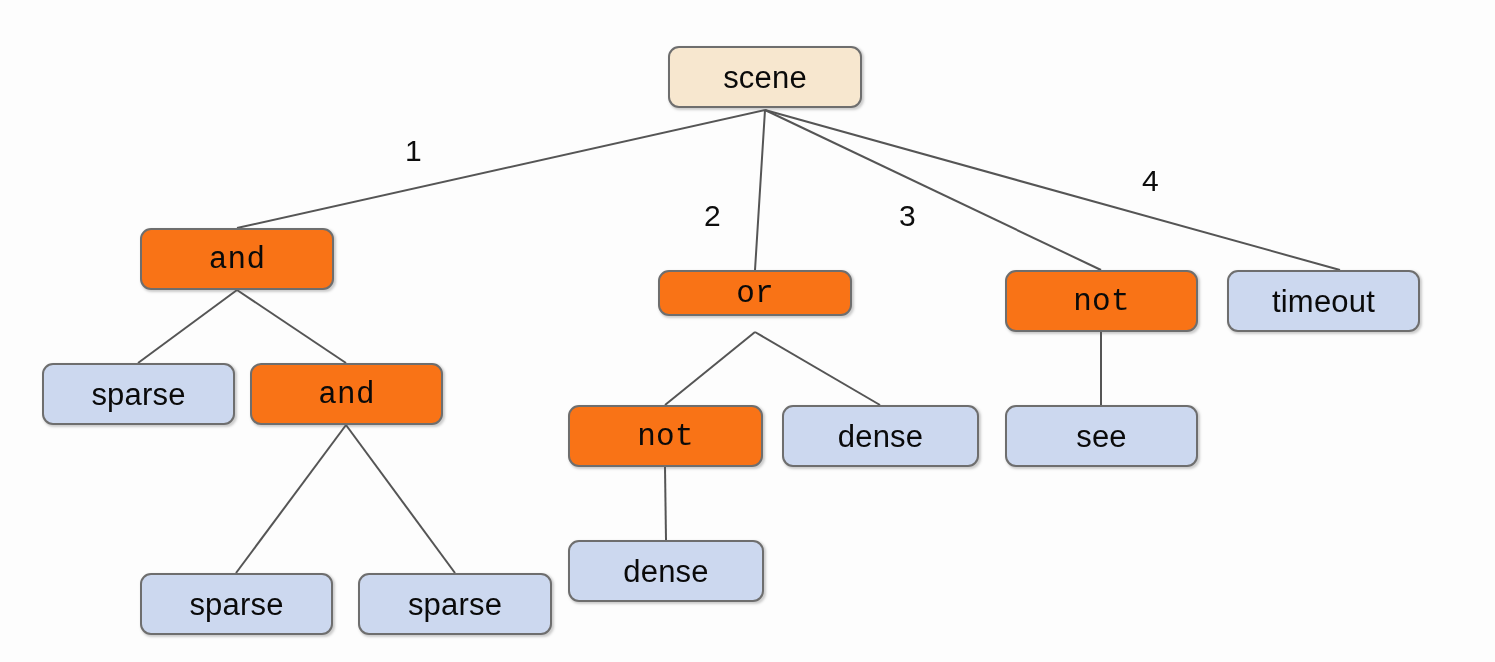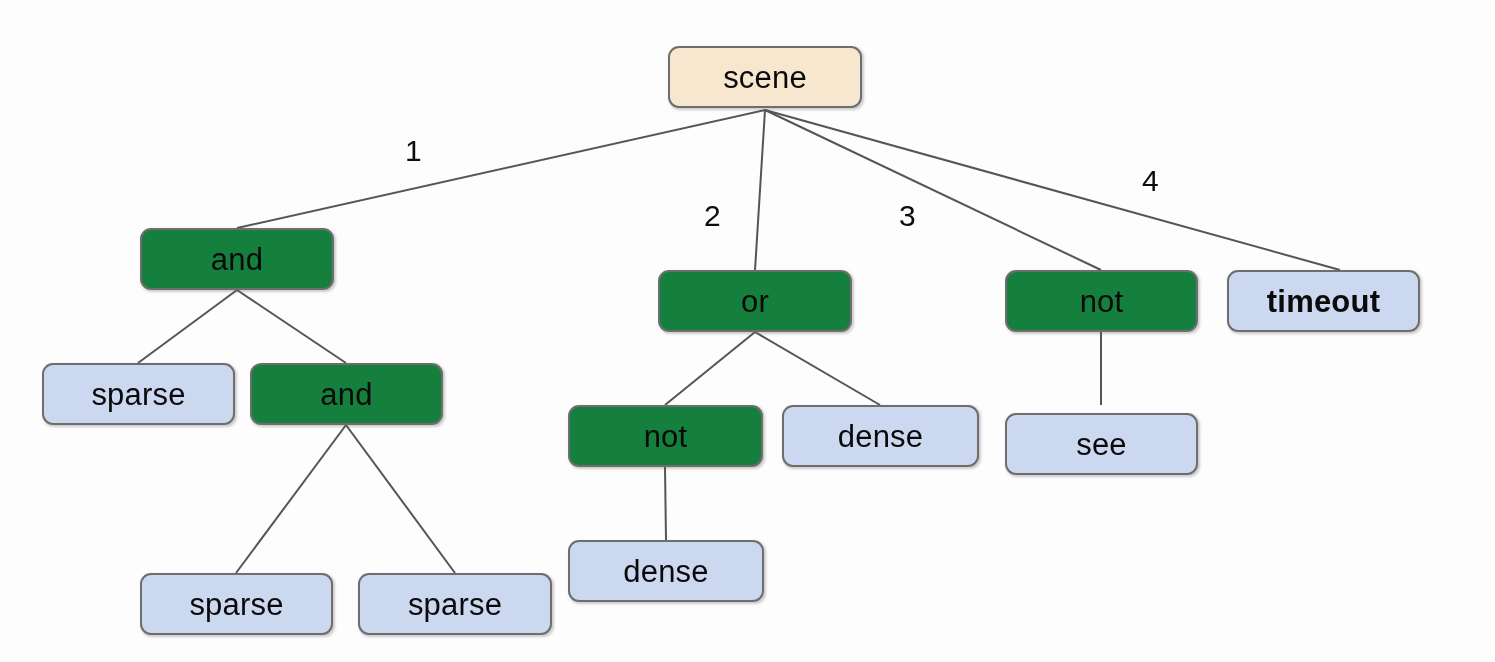--- a/index.html
+++ b/index.html
@@ -38,21 +38,22 @@
     line-height: 1;
     color: #0a0a0a;
     letter-spacing: 0.2px;
     box-shadow: 1.5px 1.5px 2.5px rgba(90,90,90,0.30);
     white-space: nowrap;
   }
   .node.root {
     background: #f7e7cf;
   }
   .node.op {
-    background: #15803d;
+    background: #f97316;
+    font-family: Liberation Mono, monospace;
   }
   .node.leaf {
     background: #ccd8ef;
   }
   .edge-label {
     position: absolute;
     font-size: 30px;
     line-height: 1;
     color: #0d0d0d;
     white-space: nowrap;
@@ -76,28 +77,28 @@
         <line x1="755" y1="332" x2="665" y2="405" stroke="#555555"></line>
         <line x1="755" y1="332" x2="880" y2="405" stroke="#555555"></line>
         <line x1="665" y1="467" x2="666" y2="540" stroke="#555555"></line>
         <line x1="1101" y1="332" x2="1101" y2="405" stroke="#555555"></line>
       </g>
   </svg>
 
   <div id="nodes-group">
       <div class="node root" style="left: 668px; top: 46px; width: 194px; height: 62px;">scene</div>
       <div class="node op" style="left: 140px; top: 228px; width: 194px; height: 62px;">and</div>
-      <div class="node op" style="left: 658px; top: 270px; width: 194px; height: 62px;">or</div>
+      <div class="node op" style="left: 658px; top: 270px; width: 194px; height: 46px;">or</div>
       <div class="node op" style="left: 1005px; top: 270px; width: 193px; height: 62px;">not</div>
-      <div class="node leaf" style="left: 1227px; top: 270px; width: 193px; height: 62px; font-weight: bold;">timeout</div>
+      <div class="node leaf" style="left: 1227px; top: 270px; width: 193px; height: 62px;">timeout</div>
       <div class="node leaf" style="left: 42px; top: 363px; width: 193px; height: 62px;">sparse</div>
       <div class="node op" style="left: 250px; top: 363px; width: 193px; height: 62px;">and</div>
       <div class="node op" style="left: 568px; top: 405px; width: 195px; height: 62px;">not</div>
       <div class="node leaf" style="left: 782px; top: 405px; width: 197px; height: 62px;">dense</div>
-      <div class="node leaf" style="left: 1005px; top: 405px; width: 193px; height: 62px; margin-top: 8px;">see</div>
+      <div class="node leaf" style="left: 1005px; top: 405px; width: 193px; height: 62px;">see</div>
       <div class="node leaf" style="left: 140px; top: 573px; width: 193px; height: 62px;">sparse</div>
       <div class="node leaf" style="left: 358px; top: 573px; width: 194px; height: 62px;">sparse</div>
       <div class="node leaf" style="left: 568px; top: 540px; width: 196px; height: 62px;">dense</div>
     </div>
   <div id="labels-group">
       <div class="edge-label" style="left: 405px; top: 136px;">1</div>
       <div class="edge-label" style="left: 704px; top: 201px;">2</div>
       <div class="edge-label" style="left: 899px; top: 201px;">3</div>
       <div class="edge-label" style="left: 1142px; top: 166px;">4</div>
     </div>

